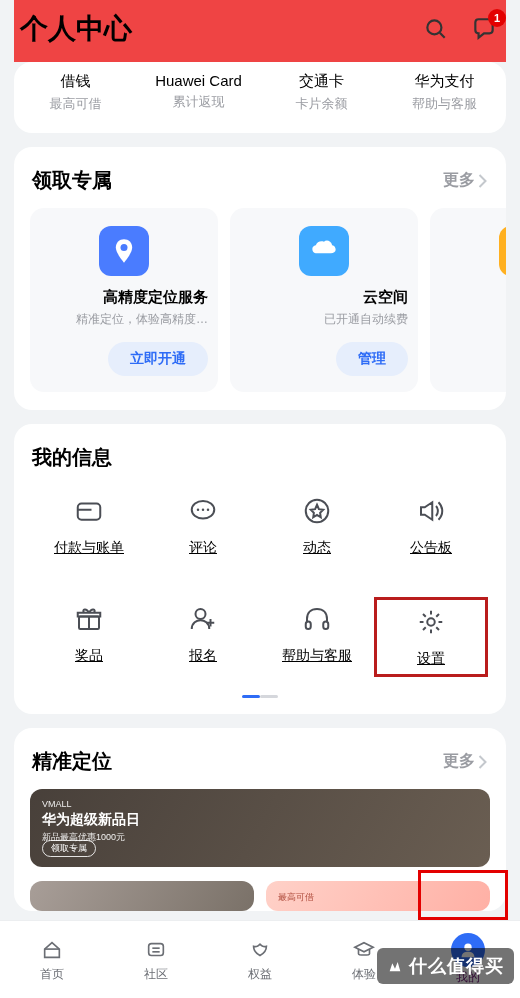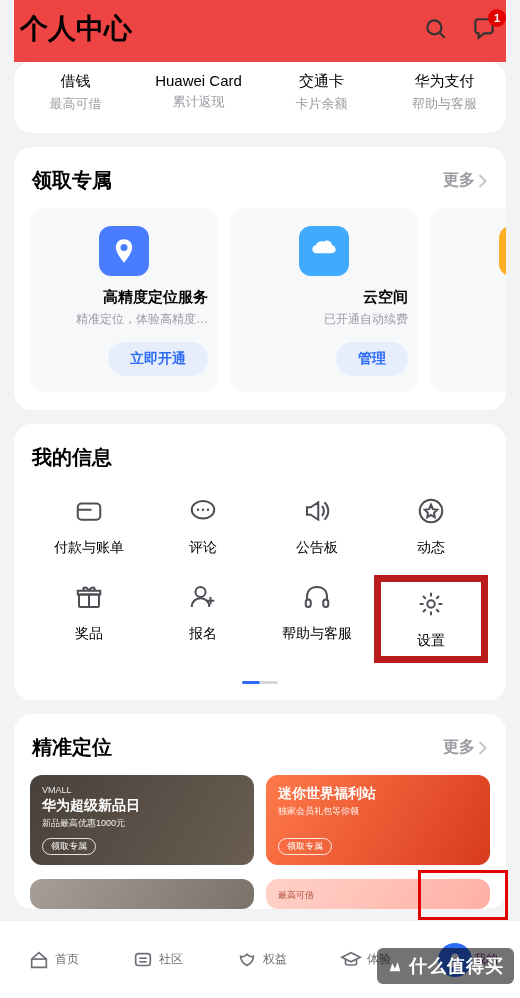--- a/index.html
+++ b/index.html
@@ -107,48 +107,49 @@
       border-radius: 20px;
       font-size: 14px;
       font-weight: 700;
       background: #e6eefc;
       color: #2e6cf6;
     }
 
     .grid4 {
       display: grid;
       grid-template-columns: repeat(4, 1fr);
-      row-gap: 24px;
+      row-gap: 46px;
       padding: 10px 18px 24px;
+      text-decoration: underline;
     }
     .g-item { text-align: center; }
     .g-icon {
       width: 32px; height: 32px;
       margin: 0 auto 12px;
       display: flex; align-items: center; justify-content: center;
       color: #4b4e55;
     }
     .g-label { font-size: 14px; }
     .dots {
       display: flex; justify-content: center; gap: 0;
       padding-bottom: 16px;
     }
     .dot { width: 18px; height: 3px; border-radius: 2px; background: #d5d7dc; }
     .dot.on { background: #2e6cf6; }
 
-    .hi-box { border: 7px solid #b91c1c; }
+    .hi-box { border: 3px solid #b91c1c; }
 
     .banners {
       display: flex;
       gap: 12px;
       padding: 0 16px 14px;
     }
     .banner {
       flex: 1;
-      height: 90px;
+      height: 78px;
       border-radius: 12px;
       padding: 10px 12px;
       color: #fff;
       position: relative;
       overflow: hidden;
     }
     .b-tag { font-size: 9px; opacity: .9; margin-bottom: 2px; }
     .b-title { font-size: 14px; font-weight: 700; margin-bottom: 2px; }
     .b-sub { font-size: 9px; opacity: .92; }
     .b-btn {
@@ -163,21 +164,21 @@
     .bottom-nav {
       position: absolute;
       left: 0; right: 0; bottom: 0;
       height: 78px;
       background: #fff;
       display: flex;
       border-top: 1px solid #eceef0;
     }
     .nav-item {
       flex: 1;
-      display: flex; flex-direction: row;
+      display: flex; flex-direction: column;
       align-items: center; justify-content: center;
       gap: 2px;
       position: relative;
     }
     .nav-icon {
       width: 28px; height: 28px;
       display: flex; align-items: center; justify-content: center;
       color: #6b6e74;
     }
     .nav-label { font-size: 12px; color: #6b6e74; }
@@ -309,35 +310,35 @@
               <circle cx="8" cy="11" r="1" fill="#4b4e55"></circle>
               <circle cx="12" cy="11" r="1" fill="#4b4e55"></circle>
               <circle cx="16" cy="11" r="1" fill="#4b4e55"></circle>
             </svg>
           </div>
       <div class="g-label">评论</div>
     </div>
         <div class="g-item" style="">
       <div class="g-icon">
             <svg width="30" height="30" viewBox="0 0 24 24">
+              <circle cx="12" cy="12" r="9" fill="none" stroke="#4b4e55" stroke-width="1.6"></circle>
+              <path d="M12 7 L13.5 10.5 L17 11 L14.5 13.5 L15 17 L12 15.2 L9 17 L9.5 13.5 L7 11 L10.5 10.5 Z" fill="none" stroke="#4b4e55" stroke-width="1.6"></path>
+            </svg>
+          </div>
+      <div class="g-label">动态</div>
+    </div>
+        <div class="g-item" style="">
+      <div class="g-icon">
+            <svg width="30" height="30" viewBox="0 0 24 24">
               <path d="M4 9 V15 H7 L13 19 V5 L7 9 Z" fill="none" stroke="#4b4e55" stroke-width="1.6"></path>
               <path d="M16 8 C18 10 18 14 16 16" fill="none" stroke="#4b4e55" stroke-width="1.6"></path>
               <path d="M18 5 C22 9 22 15 18 19" fill="none" stroke="#4b4e55" stroke-width="1.6"></path>
             </svg>
           </div>
       <div class="g-label">公告板</div>
-    </div>
-        <div class="g-item" style="">
-      <div class="g-icon">
-            <svg width="30" height="30" viewBox="0 0 24 24">
-              <circle cx="12" cy="12" r="9" fill="none" stroke="#4b4e55" stroke-width="1.6"></circle>
-              <path d="M12 7 L13.5 10.5 L17 11 L14.5 13.5 L15 17 L12 15.2 L9 17 L9.5 13.5 L7 11 L10.5 10.5 Z" fill="none" stroke="#4b4e55" stroke-width="1.6"></path>
-            </svg>
-          </div>
-      <div class="g-label">动态</div>
     </div>
         <div class="g-item" style="">
       <div class="g-icon">
             <svg width="30" height="30" viewBox="0 0 24 24">
               <rect x="4" y="10" width="16" height="10" rx="1" fill="none" stroke="#4b4e55" stroke-width="1.6"></rect>
               <line x1="12" y2="20" x2="12" y1="10" fill="none" stroke="#4b4e55" stroke-width="1.6"></line>
               <rect x="3" y="7" width="18" height="3" fill="none" stroke="#4b4e55" stroke-width="1.6"></rect>
               <path d="M12 7 C10 3 6 4 8 7 M12 7 C14 3 18 4 16 7" fill="none" stroke="#4b4e55" stroke-width="1.6"></path>
             </svg>
           </div>
@@ -390,26 +391,20 @@
           </svg>
       </div>
     </div>
     <div class="banners" id="banners">
         <div class="banner" style="background:linear-gradient(120deg,#48403a,#6a5e52)">
       <div class="b-tag">VMALL</div>
       <div class="b-title">华为超级新品日</div>
       <div class="b-sub">新品最高优惠1000元</div>
       <div class="b-btn">领取专属</div>
     </div>
-        <div class="banner" style="background:linear-gradient(120deg,#ff7a4a,#d83a1e)">
-
-      <div class="b-title">迷你世界福利站</div>
-      <div class="b-sub">独家会员礼包等你领</div>
-      <div class="b-btn">领取专属</div>
-    </div>
       </div>
     <div class="banners" id="banners2" style="height:30px;padding-bottom:0;">
         <div class="banner" style="height:30px;background:linear-gradient(120deg,#a89e98,#7a7168)">
      
     </div>
         <div class="banner" style="height:30px;background:linear-gradient(120deg,#ffd1c8,#ffb0a5)">
      <div class="b-sub" style="color:#a84030">最高可借</div>
     </div>
       </div>
   </div>

